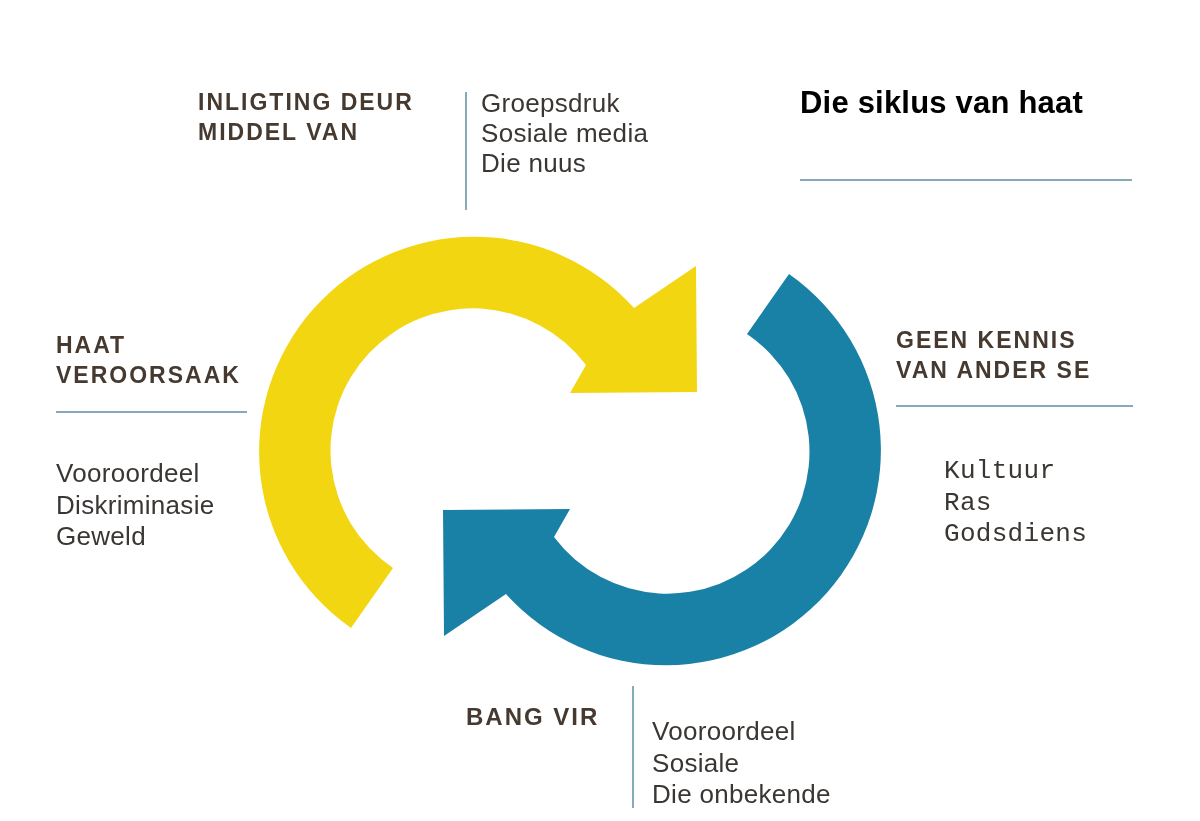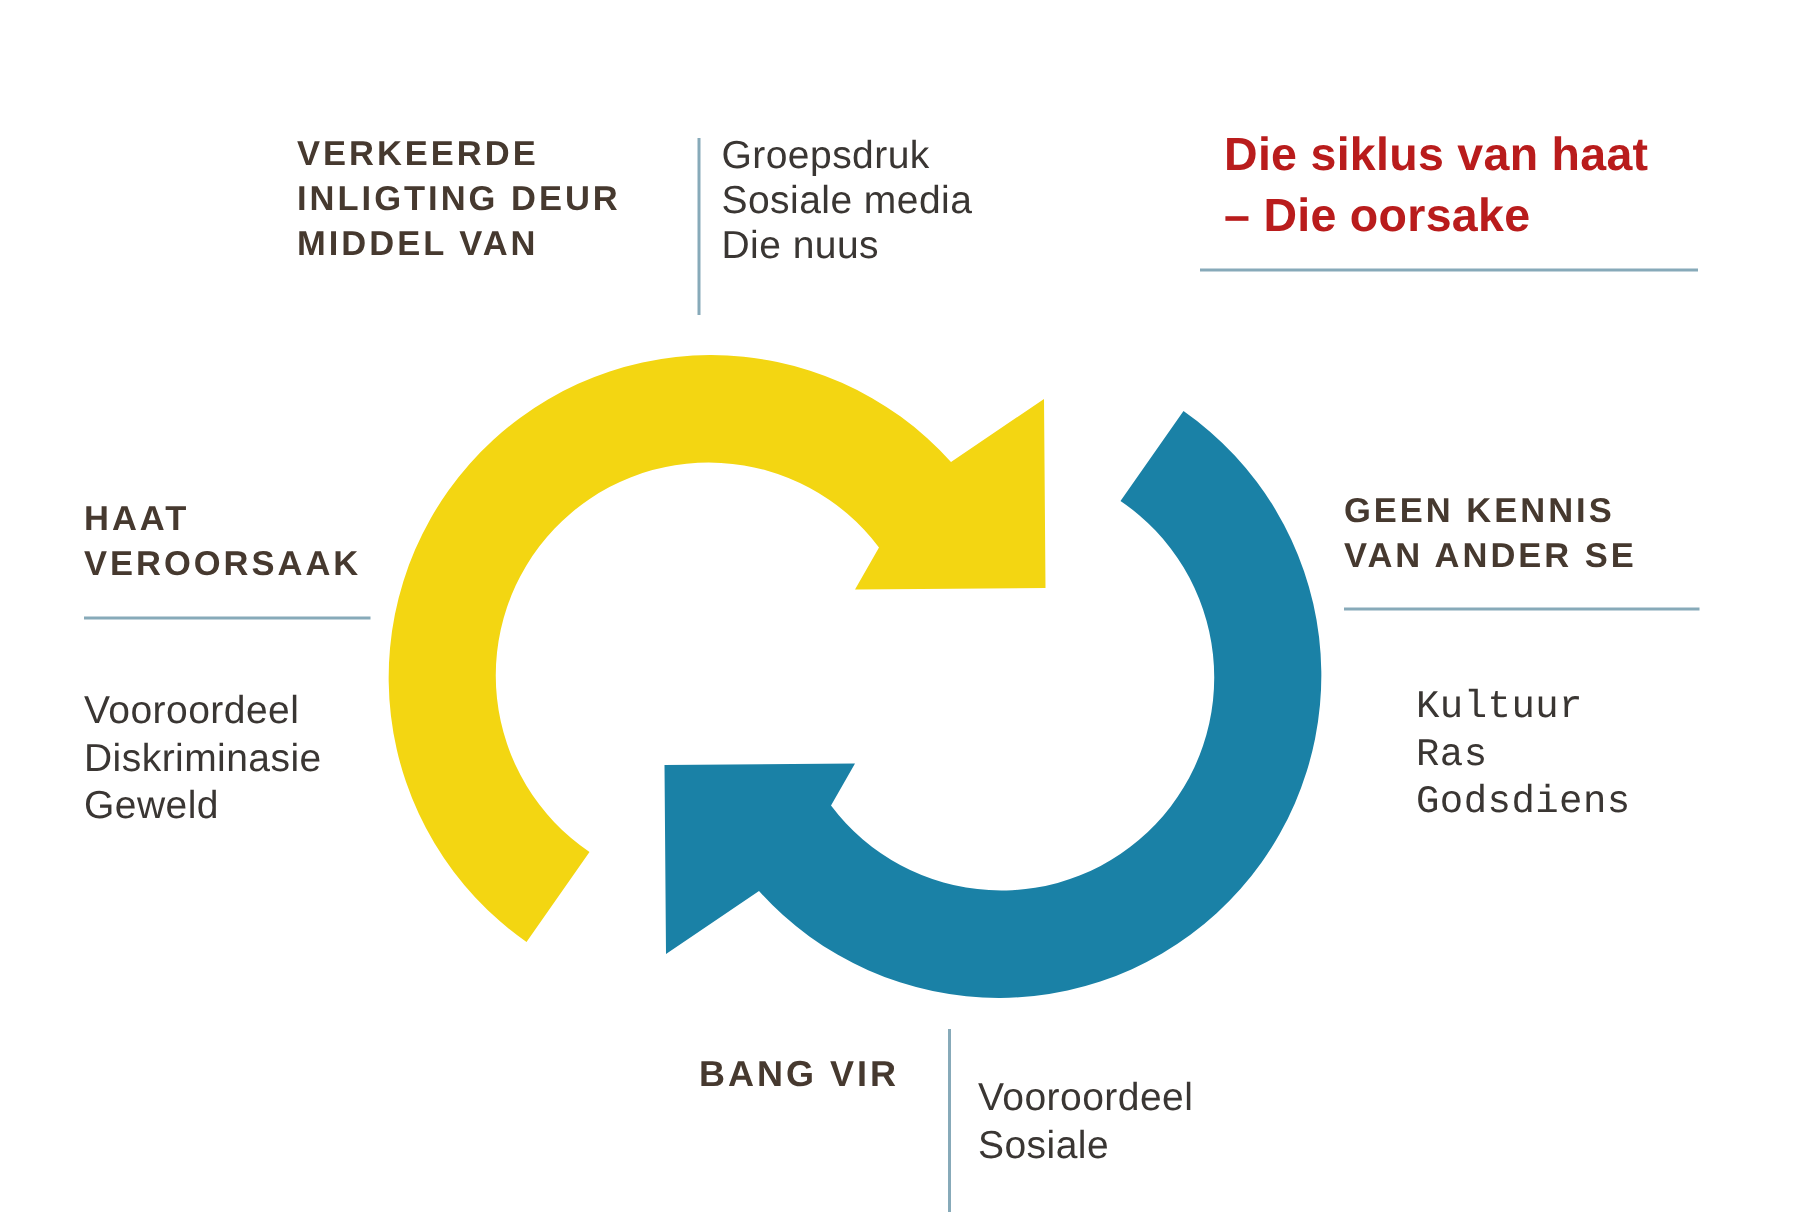--- a/index.html
+++ b/index.html
@@ -31,24 +31,23 @@
   .lh30 { line-height: 30px; }
   .lh31 { line-height: 31.5px; margin-top: 34px; }
   .rule-h { position: absolute; height: 2px; background: #87AAB9; }
   .rule-v { position: absolute; width: 2px; background: #87AAB9; }
   .title-block {
     position: absolute;
     left: 800px; top: 82px;
     font-size: 31px;
     line-height: 41px;
     font-weight: bold;
-    color: #b91c1c;
+    color: #000000;
     letter-spacing: 0.2px;
     white-space: nowrap;
-    margin-left: 16px;
   }
   
   .sec-misinfo-heading { left: 198px; top: 87px; }
   .sec-misinfo-rule    { left: 465px; top: 92px; height: 118px; }
   .sec-misinfo-list    { left: 481px; top: 88px; }
 
   .sec-hate-heading    { left: 56px;  top: 330px; }
   .sec-hate-rule       { left: 56px;  top: 411px; width: 191px; }
   .sec-hate-list       { left: 56px;  top: 424px; }
 
@@ -81,26 +80,24 @@
              L 696 266
              L 697 392
              L 570 393
              L 586 365
              A 142 142 0 1 0 393 568
              Z" fill="#1A81A6"></path>
   </svg>
 
   <div class="title-block">
     <div>Die siklus van haat</div>
-    <div>– Die oorsake</div>
   </div>
   <div class="rule-h title-rule"></div>
 
   <div class="heading sec-misinfo-heading">
-    <div>VERKEERDE</div>
     <div>INLIGTING DEUR</div>
     <div>MIDDEL VAN</div>
   </div>
   <div class="rule-v sec-misinfo-rule"></div>
   <div class="body-list lh30 sec-misinfo-list">
     <div>Groepsdruk</div>
     <div>Sosiale media</div>
     <div>Die nuus</div>
   </div>
 
@@ -126,15 +123,16 @@
     <div>Godsdiens</div>
   </div>
 
   <div class="heading sec-fear-heading">
     <div>BANG VIR</div>
   </div>
   <div class="rule-v sec-fear-rule"></div>
   <div class="body-list lh31 sec-fear-list">
     <div>Vooroordeel</div>
     <div>Sosiale</div>
+    <div>Die onbekende</div>
   </div>
 
 </div>
 
 </body></html>

